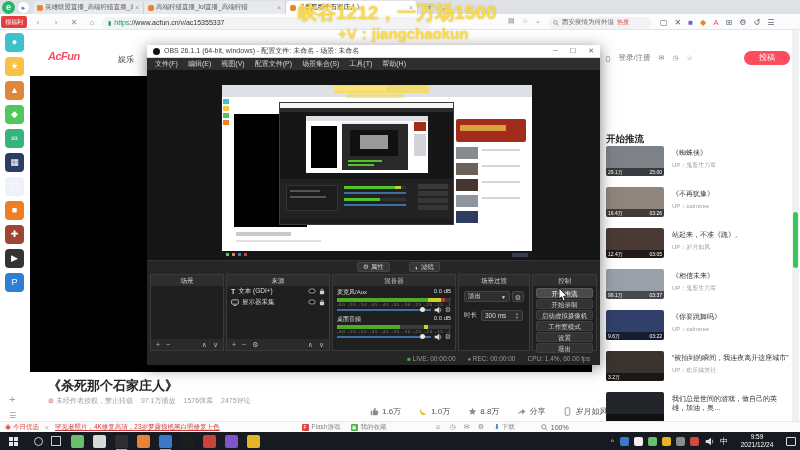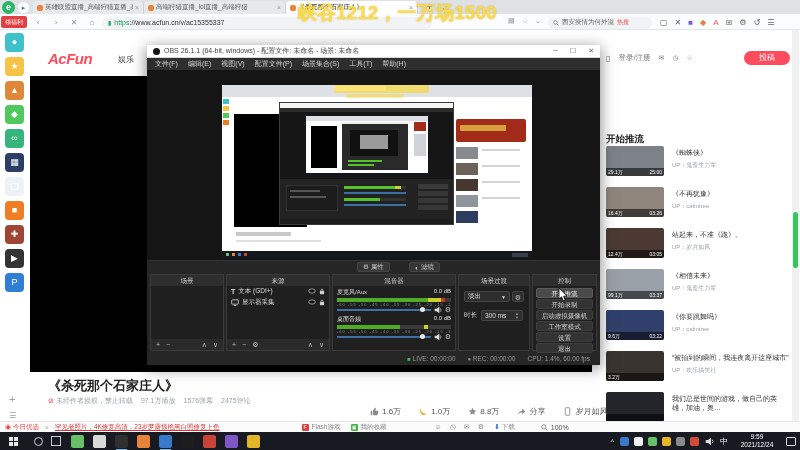--- a/index.html
+++ b/index.html
@@ -42,21 +42,21 @@
 .bico{font-size:8px;line-height:12px}
 .bmico{top:17px;color:#8a8f94;font-size:7px}
 
 
 .dock{left:5px;top:33px;width:20px;display:flex;flex-direction:column;gap:5px}
 .dicon{width:19px;height:19px;border-radius:4px;color:#fff;font-size:9px;text-align:center;line-height:19px}
 .dockplus{left:9px;top:393px;color:#9aa0a6;font-size:11px}
 .dockmenu{left:9px;top:411px;color:#9aa0a6;font-size:8px}
 
 
-.aclogo{left:48px;top:50px;font-size:15px;font-weight:bold;font-style:italic;color:#fd4c5d;letter-spacing:-.5px}
+.aclogo{left:48px;top:50px;font-size:11px;font-weight:bold;font-style:italic;color:#fd4c5d;letter-spacing:-.5px}
 .acnav{left:118px;top:54px;display:flex;gap:12px;font-size:8px;color:#333}
 .hdr-right{left:606px;top:50px;width:184px;height:16px;display:flex;align-items:center;gap:8px;color:#777}
 .upbtn{margin-left:auto;width:46px;height:14px;background:#fd4c5d;border-radius:7px;color:#fff;
   font-size:8px;text-align:center;line-height:14px}
 .player{left:30px;top:76px;width:562px;height:296px;background:#000}
 .sbtrack{left:792px;top:30px;width:7px;height:402px;background:#f0f1f2}
 .sbthumb{left:793px;top:212px;width:5px;height:56px;background:#35c75a;border-radius:3px}
 .banner{left:606px;top:75px;width:184px;height:52px;border-radius:3px;overflow:hidden;
   background:linear-gradient(135deg,#8d1f12,#c03b1e 55%,#9c2414)}
 .bn-title{left:36px;top:8px;font-size:15px;font-weight:bold;color:#ffd76a;letter-spacing:1px;text-shadow:0 1px 1px #5a0e06}
@@ -709,20 +709,21 @@
       <span><span class="dotr">● </span><span>REC: 00:00:00</span></span>
       <span>CPU: 1.4%, 60.00 fps</span>
     </div>
   </div>
 
   <svg class="abs" style="left:558px;top:288px;z-index:40" width="11" height="14" viewBox="0 0 11 14">
     <path d="M1 0v11l2.6-2.2 1.6 4 2-.8-1.6-3.8H9z" fill="#fff" stroke="#000" stroke-width="0.8"></path>
   </svg>
 
   <div class="abs wm1">峡谷1212，一万场1500</div>
+  <div class="abs wm2">+V：jiangchaokun</div>
 
   <div class="abs taskbar">
     <div class="winlogo">
         <i>
           <b></b>
           <b></b>
           <b></b>
           <b></b>
         </i>
       </div>

